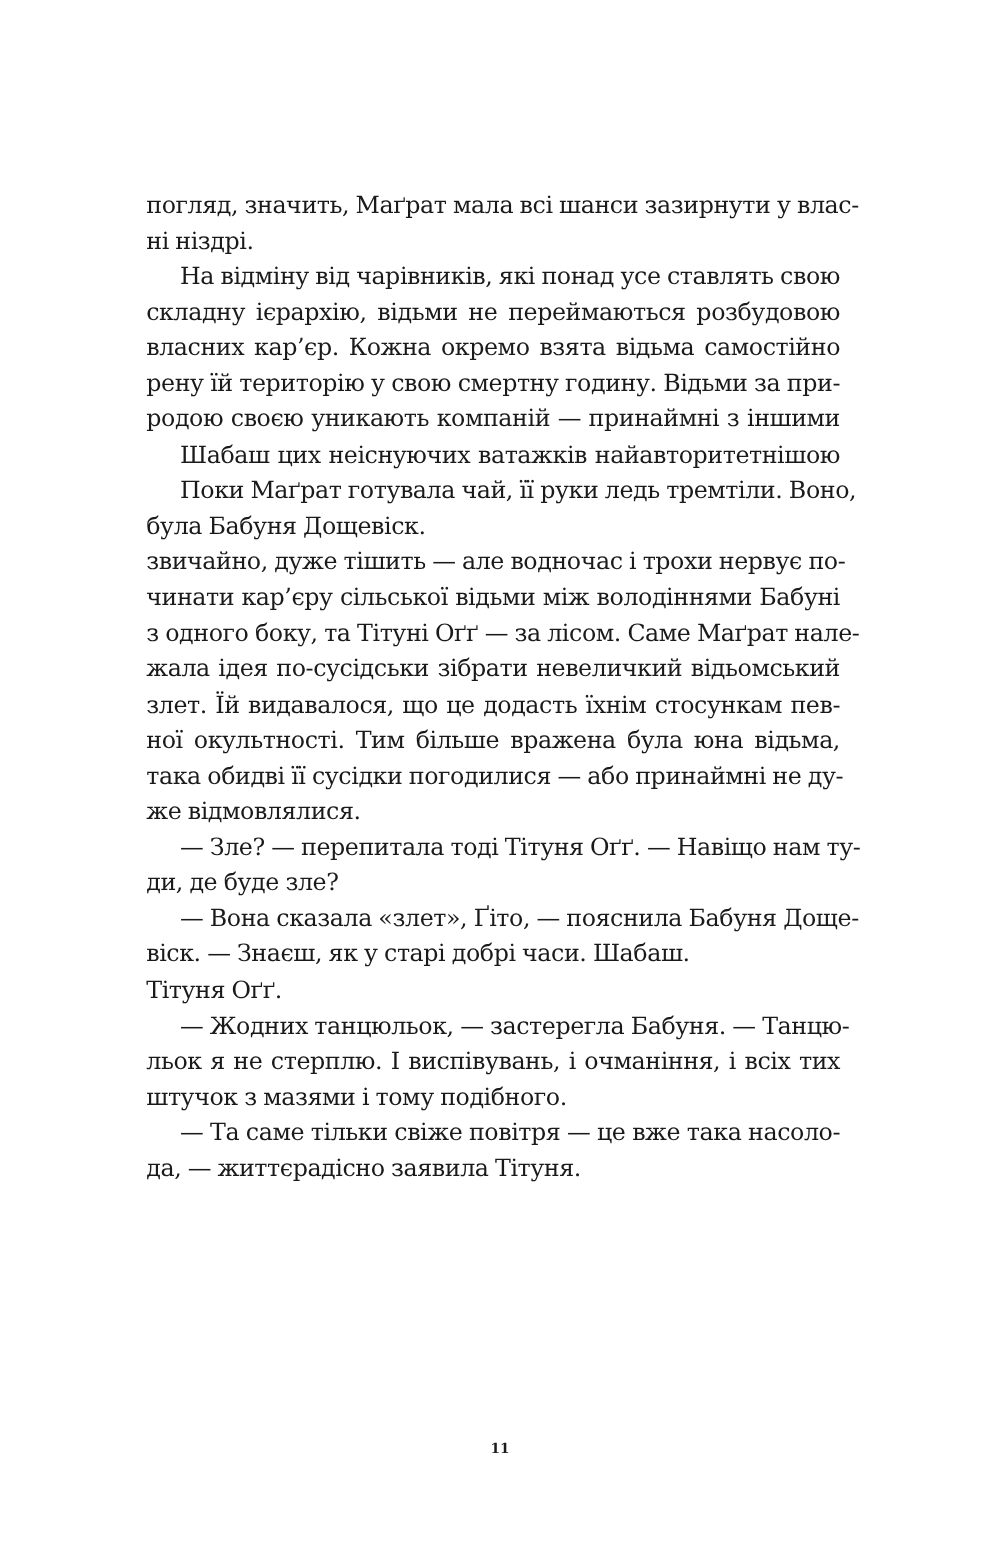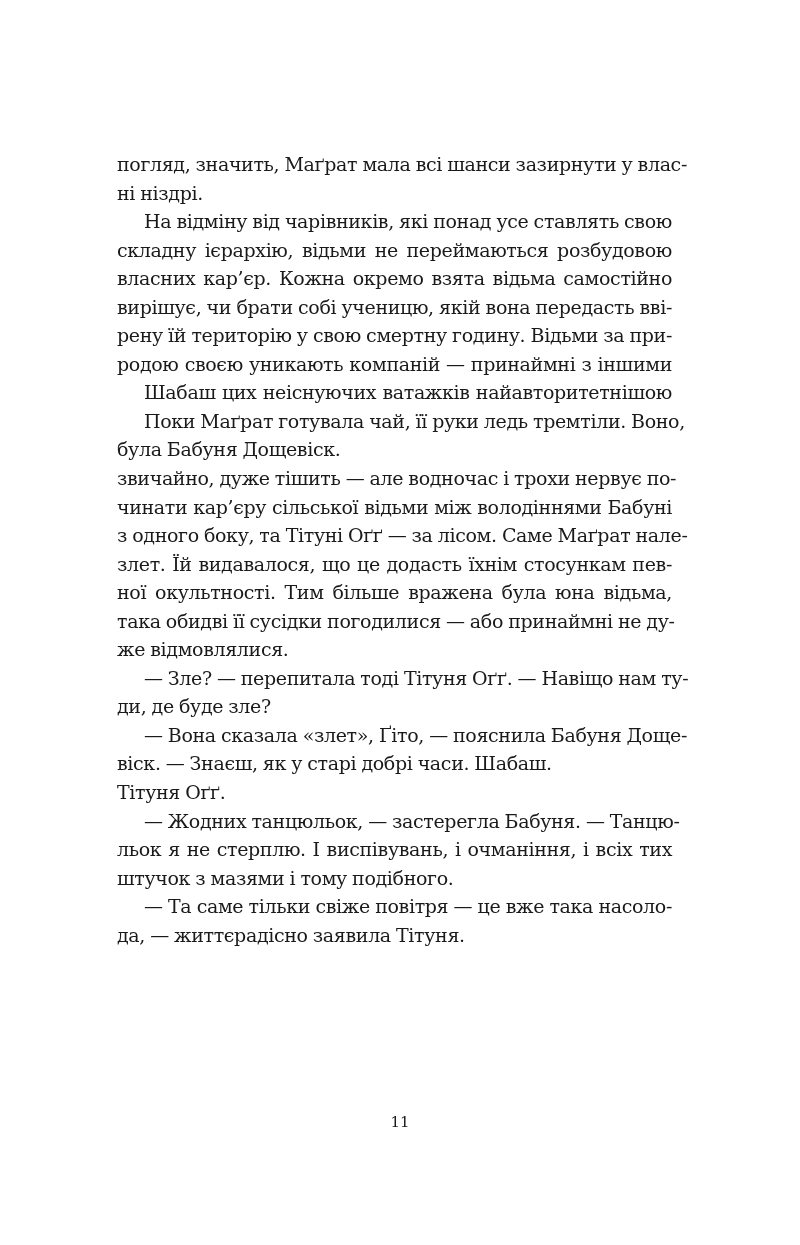--- a/index.html
+++ b/index.html
@@ -35,45 +35,46 @@
     .line.indent {
       padding-left: 27px;
     }
     .line.last {
       text-align-last: left;
     }
     .folio {
       position: absolute;
       left: 0;
       width: 800px;
-      top: 1113px;
+      top: 1152px;
       text-align: center;
-      font-size: 15px;
+      font-size: 11px;
       font-family: "DejaVu Serif", "Liberation Serif", serif;
       color: #1a1a1a;
+      font-weight: bold;
     }
   </style>
 </head>
 <body>
 
 <div class="page">
   <span class="line">погляд, значить, Маґрат мала всі шанси зазирнути у влас-</span>
   <span class="line last">ні ніздрі.</span>
   <span class="line indent">На відміну від чарівників, які понад усе ставлять свою</span>
   <span class="line">складну ієрархію, відьми не переймаються розбудовою</span>
   <span class="line">власних кар’єр. Кожна окремо взята відьма самостійно</span>
-  <span class="line">вирішує, чи брати собі ученицю, якій вона передасть вві-</span>
   <span class="line">рену їй територію у свою смертну годину. Відьми за при-</span>
   <span class="line">родою своєю уникають компаній — принаймні з іншими</span>
   <span class="line indent">Шабаш цих неіснуючих ватажків найавторитетнішою</span>
   <span class="line indent">Поки Маґрат готувала чай, її руки ледь тремтіли. Воно,</span>
   <span class="line last">була Бабуня Дощевіск.</span>
   <span class="line">звичайно, дуже тішить — але водночас і трохи нервує по-</span>
   <span class="line">чинати кар’єру сільської відьми між володіннями Бабуні</span>
   <span class="line">з одного боку, та Тітуні Оґґ — за лісом. Саме Маґрат нале-</span>
+  <span class="line">жала ідея по-сусідськи зібрати невеличкий відьомський</span>
   <span class="line">злет. Їй видавалося, що це додасть їхнім стосункам пев-</span>
   <span class="line">ної окультності. Тим більше вражена була юна відьма,</span>
   <span class="line">така обидві її сусідки погодилися — або принаймні не ду-</span>
   <span class="line last">же відмовлялися.</span>
   <span class="line indent">— Зле? — перепитала тоді Тітуня Оґґ. — Навіщо нам ту-</span>
   <span class="line last">ди, де буде зле?</span>
   <span class="line indent">— Вона сказала «злет», Ґіто, — пояснила Бабуня Доще-</span>
   <span class="line last">віск. — Знаєш, як у старі добрі часи. Шабаш.</span>
   <span class="line last">Тітуня Оґґ.</span>
   <span class="line indent">— Жодних танцюльок, — застерегла Бабуня. — Танцю-</span>

